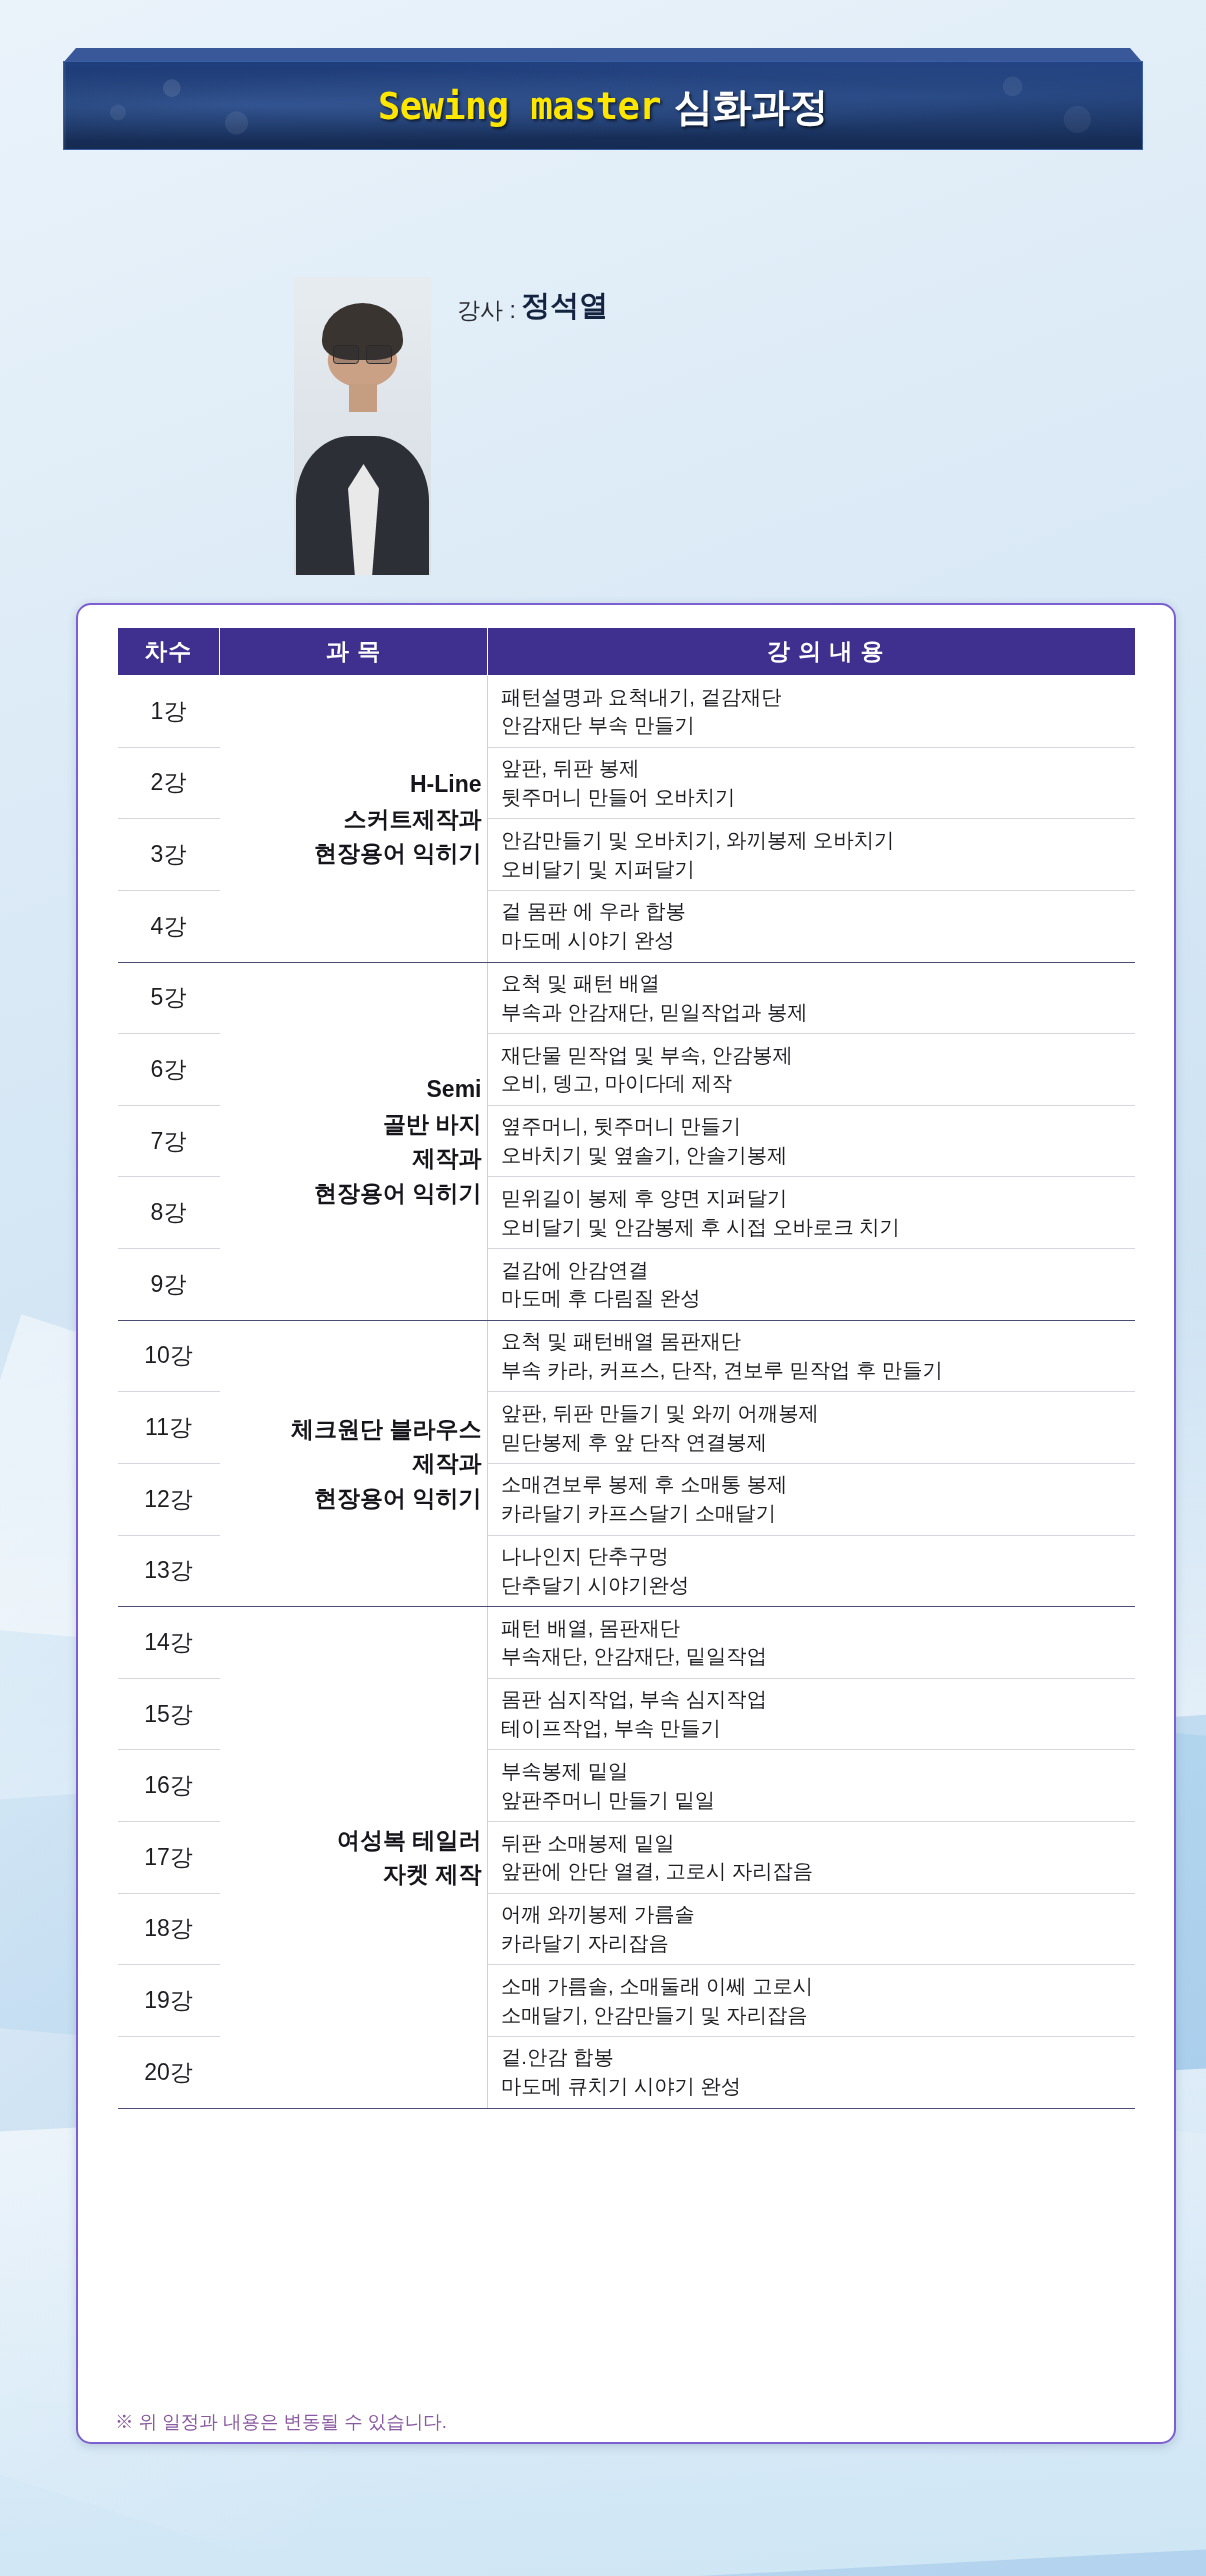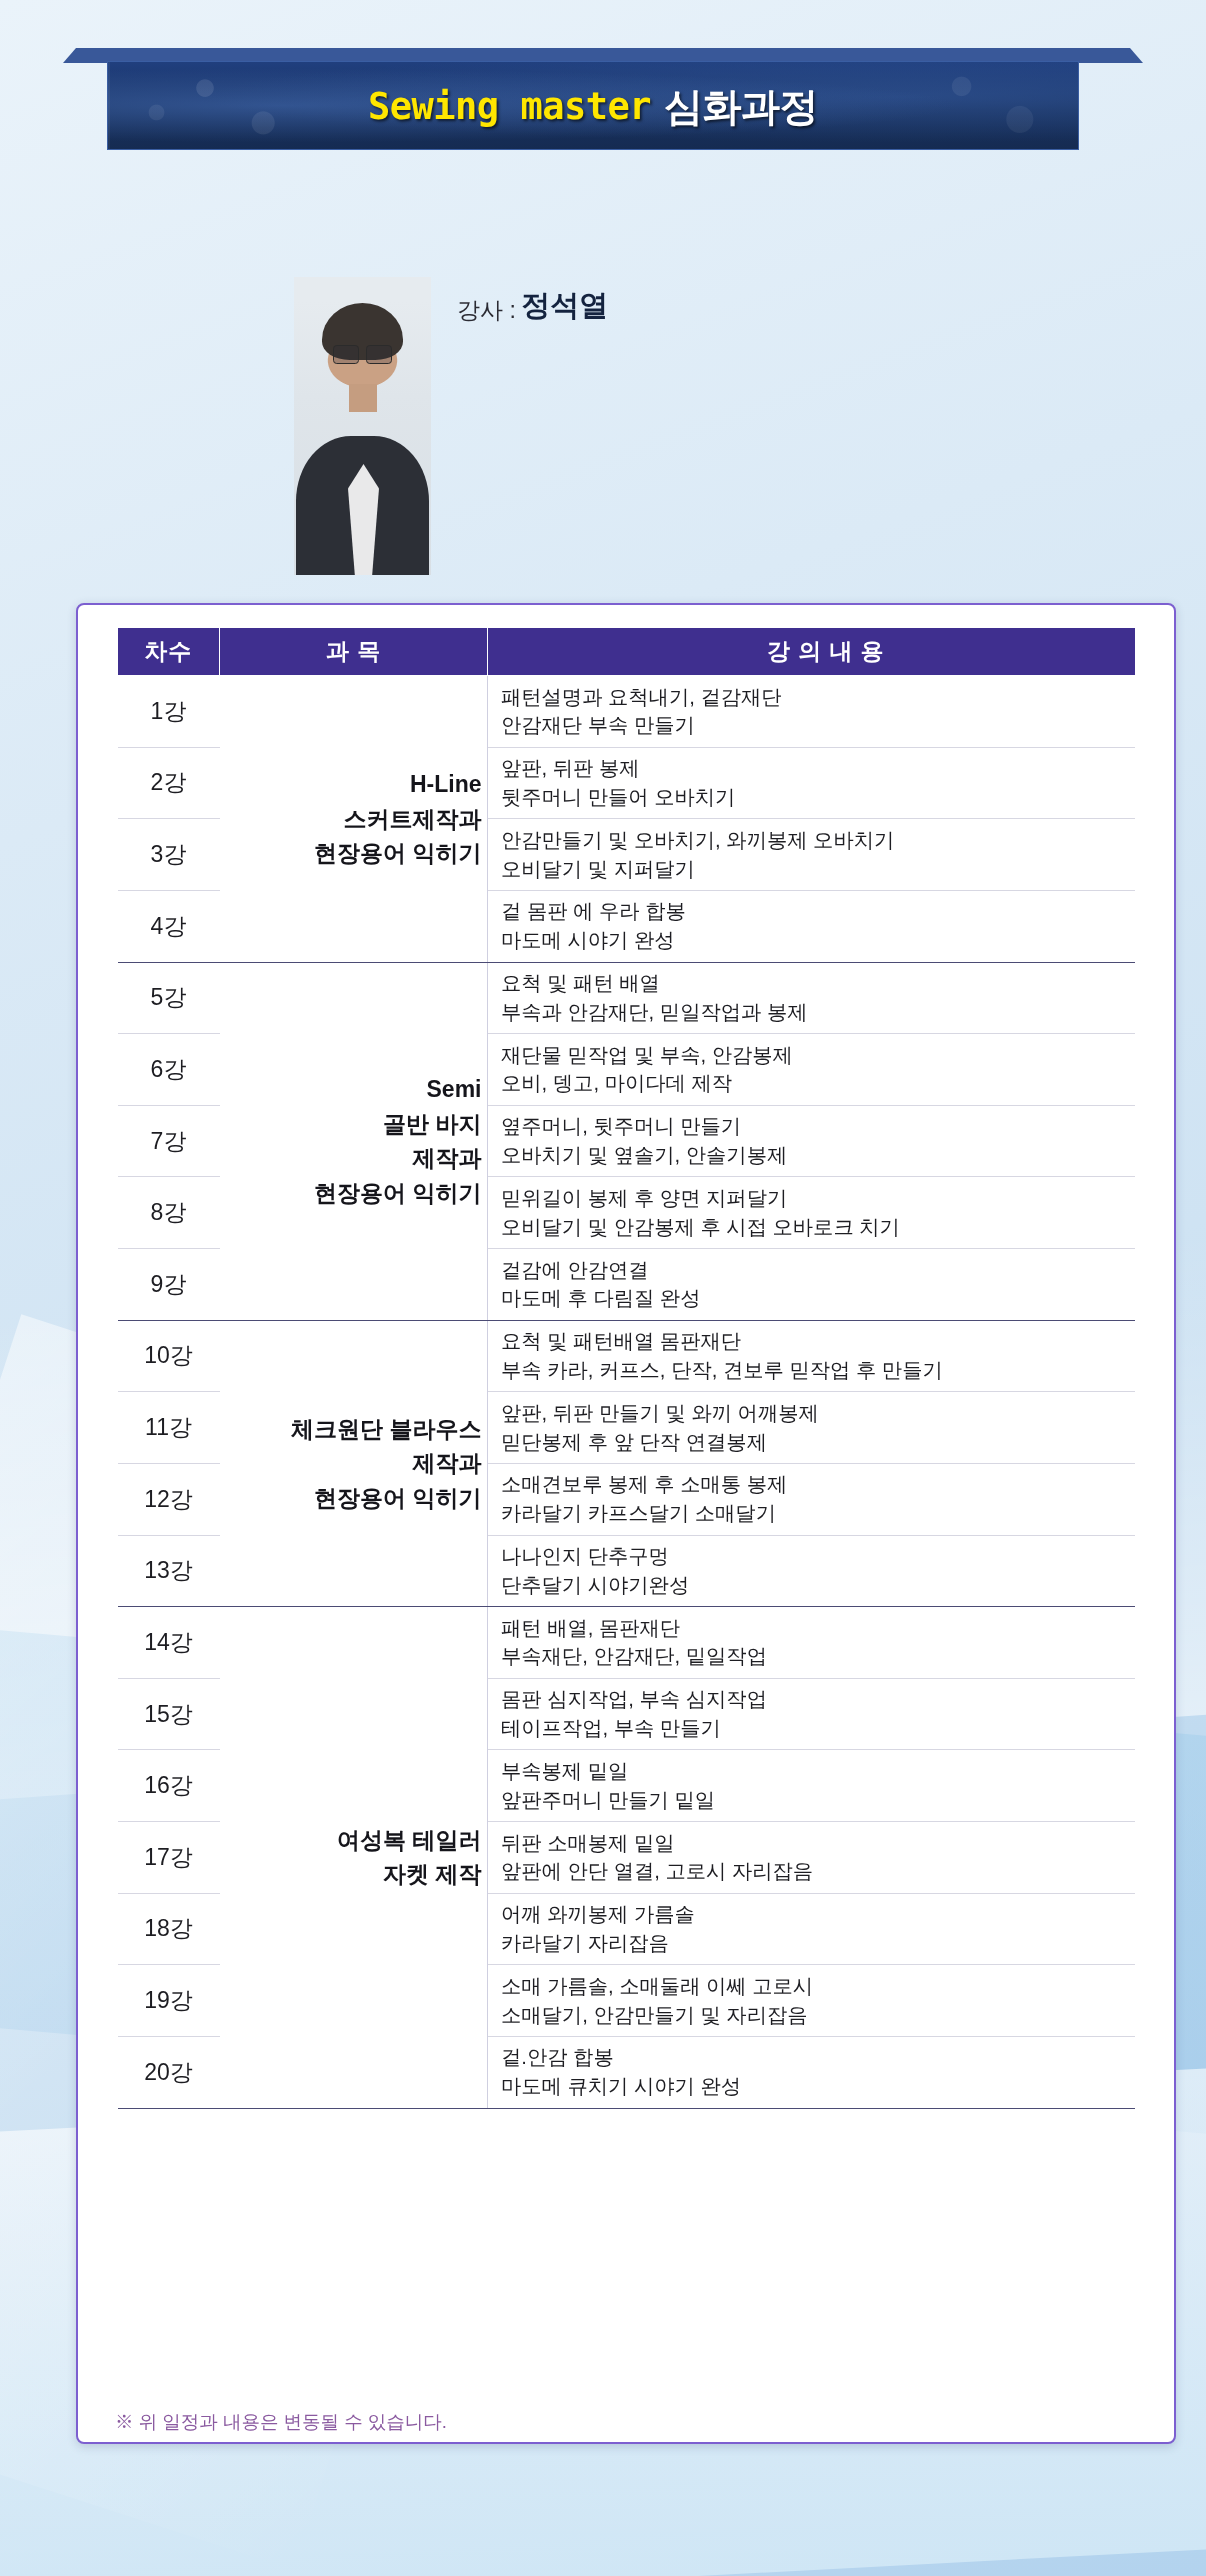--- a/index.html
+++ b/index.html
@@ -54,28 +54,27 @@
     position: absolute;
     left: 0; top: 0;
     width: 1080px; height: 15px;
     background: #2f4f93;
     clip-path: polygon(13px 0, 1067px 0, 1080px 15px, 0 15px);
     opacity: .95;
   }
   .banner {
     position: absolute;
     left: 0; top: 13px;
-    width: 972px; height: 89px;
+    width: 1080px; height: 89px;
     background:
       radial-gradient(ellipse at 18% 50%, rgba(70,110,180,0.55), rgba(0,0,0,0) 60%),
       radial-gradient(ellipse at 82% 40%, rgba(60,100,170,0.45), rgba(0,0,0,0) 62%),
       linear-gradient(180deg, #203f7e 0%, #18315f 55%, #152b52 100%);
     border: 0.9px solid #3a5ea3;
     overflow: hidden;
-    margin-left: 44px;
   }
   .banner::before {
     content: "";
     position: absolute; inset: 0;
     background-image:
       radial-gradient(circle at 10% 30%, rgba(255,255,255,0.10) 0 8.3px, rgba(0,0,0,0) 9.2px),
       radial-gradient(circle at 16% 70%, rgba(255,255,255,0.08) 0 11px, rgba(0,0,0,0) 12px),
       radial-gradient(circle at 5% 58%, rgba(255,255,255,0.07) 0 7.4px, rgba(0,0,0,0) 8.3px),
       radial-gradient(circle at 88% 28%, rgba(255,255,255,0.07) 0 9.2px, rgba(0,0,0,0) 10.2px),
       radial-gradient(circle at 94% 66%, rgba(255,255,255,0.06) 0 13px, rgba(0,0,0,0) 14px),
@@ -188,21 +187,21 @@
     font-size: 17.6px; color: #2f3340;
   }
 
   
   .card {
     position: absolute;
     left: 76px; top: 603px;
     width: 1100px; height: 1841px;
     background: #ffffff;
     border: 2.8px solid #7c5fd0;
-    border-radius: 8px;
+    border-radius: 15px;
     box-shadow: 0 2.8px 9.2px rgba(40,60,100,.18);
     overflow: hidden;
   }
   table.sched {
     width: 1017px;
     margin: 22px auto 0 auto;
     border-collapse: collapse;
     table-layout: fixed;
   }
   table.sched col.c1 { width: 102px; }

